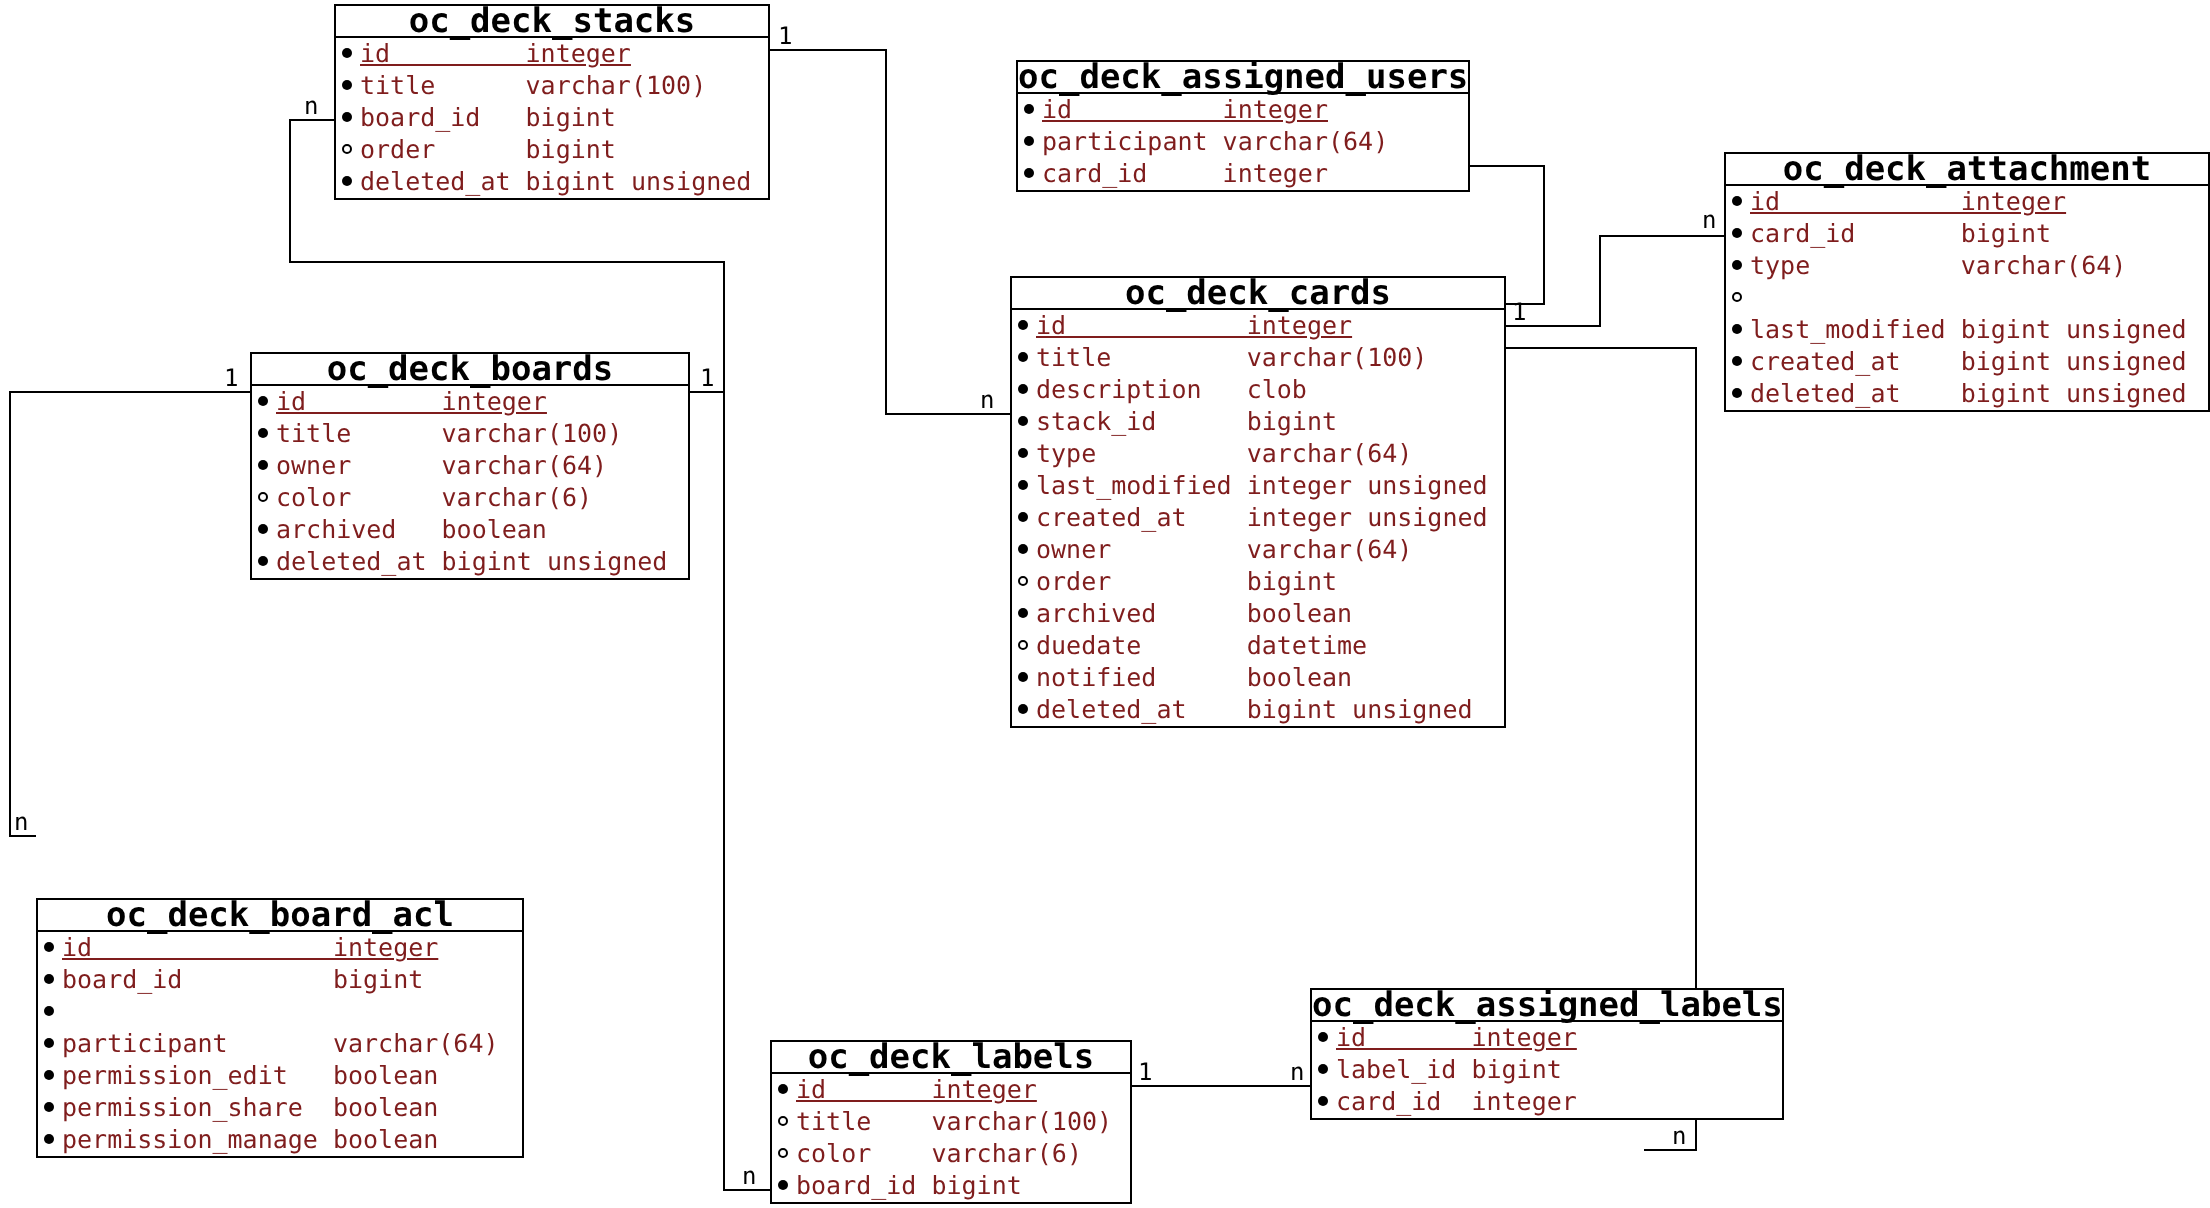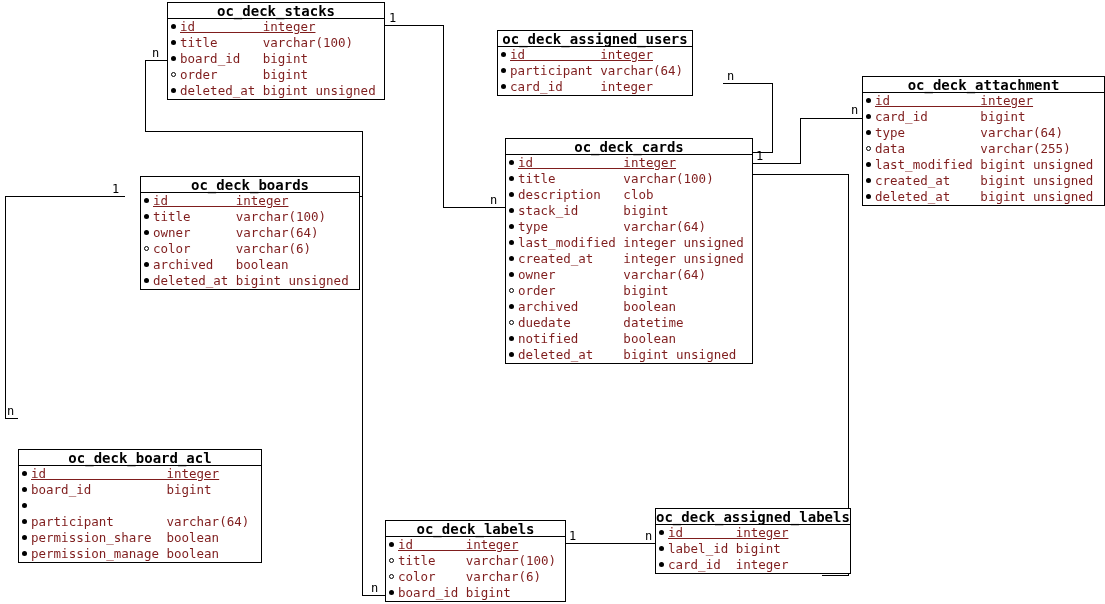--- a/index.html
+++ b/index.html
@@ -13,21 +13,21 @@
     overflow: hidden;
   }
   #connectors { position: absolute; left: 0; top: 0; }
   .er-table {
     position: absolute;
     background: #ffffff;
     border: 1px solid #000000;
   }
   .er-table-title {
     font-weight: bold;
-    font-size: 14px;
+    font-size: 17px;
     line-height: 16px;
     height: 16px;
     text-align: center;
     border-bottom: 1px solid #000000;
     white-space: pre;
     color: #000000;
   }
   .er-row {
     display: flex;
     align-items: flex-start;
@@ -84,37 +84,37 @@
     </svg>
   <div id="tables">
       <div class="er-table" style="left: 167px; top: 2px; min-width: 218px;">
         <div class="er-table-title">oc_deck_stacks</div>
         <div class="er-row"><span class="dot filled"></span><span class="coltext pk">id         integer</span></div>
         <div class="er-row"><span class="dot filled"></span><span class="coltext">title      varchar(100)</span></div>
         <div class="er-row"><span class="dot filled"></span><span class="coltext">board_id   bigint</span></div>
         <div class="er-row"><span class="dot open"></span><span class="coltext">order      bigint</span></div>
         <div class="er-row"><span class="dot filled"></span><span class="coltext">deleted_at bigint unsigned</span></div>
       </div>
-      <div class="er-table" style="left: 497px; top: 30px; min-width: 196px;">
+      <div class="er-table" style="left: 508px; top: 30px; min-width: 196px;">
         <div class="er-table-title">oc_deck_assigned_users</div>
         <div class="er-row"><span class="dot filled"></span><span class="coltext pk">id          integer</span></div>
         <div class="er-row"><span class="dot filled"></span><span class="coltext">participant varchar(64)</span></div>
         <div class="er-row"><span class="dot filled"></span><span class="coltext">card_id     integer</span></div>
       </div>
       <div class="er-table" style="left: 862px; top: 76px; min-width: 243px;">
         <div class="er-table-title">oc_deck_attachment</div>
         <div class="er-row"><span class="dot filled"></span><span class="coltext pk">id            integer</span></div>
         <div class="er-row"><span class="dot filled"></span><span class="coltext">card_id       bigint</span></div>
         <div class="er-row"><span class="dot filled"></span><span class="coltext">type          varchar(64)</span></div>
-        <div class="er-row"><span class="dot open"></span><span class="coltext">data          varchar(255)</span></div>
+        <div class="er-row"><span class="dot open"></span></div>
         <div class="er-row"><span class="dot filled"></span><span class="coltext">last_modified bigint unsigned</span></div>
         <div class="er-row"><span class="dot filled"></span><span class="coltext">created_at    bigint unsigned</span></div>
         <div class="er-row"><span class="dot filled"></span><span class="coltext">deleted_at    bigint unsigned</span></div>
       </div>
-      <div class="er-table" style="left: 140px; top: 176px; min-width: 220px;">
+      <div class="er-table" style="left: 125px; top: 176px; min-width: 220px;">
         <div class="er-table-title">oc_deck_boards</div>
         <div class="er-row"><span class="dot filled"></span><span class="coltext pk">id         integer</span></div>
         <div class="er-row"><span class="dot filled"></span><span class="coltext">title      varchar(100)</span></div>
         <div class="er-row"><span class="dot filled"></span><span class="coltext">owner      varchar(64)</span></div>
         <div class="er-row"><span class="dot open"></span><span class="coltext">color      varchar(6)</span></div>
         <div class="er-row"><span class="dot filled"></span><span class="coltext">archived   boolean</span></div>
         <div class="er-row"><span class="dot filled"></span><span class="coltext">deleted_at bigint unsigned</span></div>
       </div>
       <div class="er-table" style="left: 505px; top: 138px; min-width: 248px;">
         <div class="er-table-title">oc_deck_cards</div>
@@ -131,30 +131,31 @@
         <div class="er-row"><span class="dot open"></span><span class="coltext">duedate       datetime</span></div>
         <div class="er-row"><span class="dot filled"></span><span class="coltext">notified      boolean</span></div>
         <div class="er-row"><span class="dot filled"></span><span class="coltext">deleted_at    bigint unsigned</span></div>
       </div>
       <div class="er-table" style="left: 18px; top: 404px; min-width: 244px; margin-top: 45px;">
         <div class="er-table-title">oc_deck_board_acl</div>
         <div class="er-row"><span class="dot filled"></span><span class="coltext pk">id                integer</span></div>
         <div class="er-row"><span class="dot filled"></span><span class="coltext">board_id          bigint</span></div>
         <div class="er-row"><span class="dot filled"></span></div>
         <div class="er-row"><span class="dot filled"></span><span class="coltext">participant       varchar(64)</span></div>
+        <div class="er-row"><span class="dot filled"></span><span class="coltext">permission_edit   boolean</span></div>
         <div class="er-row"><span class="dot filled"></span><span class="coltext">permission_share  boolean</span></div>
         <div class="er-row"><span class="dot filled"></span><span class="coltext">permission_manage boolean</span></div>
       </div>
       <div class="er-table" style="left: 385px; top: 520px; min-width: 181px;">
         <div class="er-table-title">oc_deck_labels</div>
         <div class="er-row"><span class="dot filled"></span><span class="coltext pk">id       integer</span></div>
         <div class="er-row"><span class="dot open"></span><span class="coltext">title    varchar(100)</span></div>
         <div class="er-row"><span class="dot open"></span><span class="coltext">color    varchar(6)</span></div>
         <div class="er-row"><span class="dot filled"></span><span class="coltext">board_id bigint</span></div>
       </div>
-      <div class="er-table" style="left: 655px; top: 508px; min-width: 166px;">
+      <div class="er-table" style="left: 655px; top: 494px; min-width: 166px;">
         <div class="er-table-title">oc_deck_assigned_labels</div>
         <div class="er-row"><span class="dot filled"></span><span class="coltext pk">id       integer</span></div>
         <div class="er-row"><span class="dot filled"></span><span class="coltext">label_id bigint</span></div>
         <div class="er-row"><span class="dot filled"></span><span class="coltext">card_id  integer</span></div>
       </div>
     </div>
 </div>
 
 </body></html>

